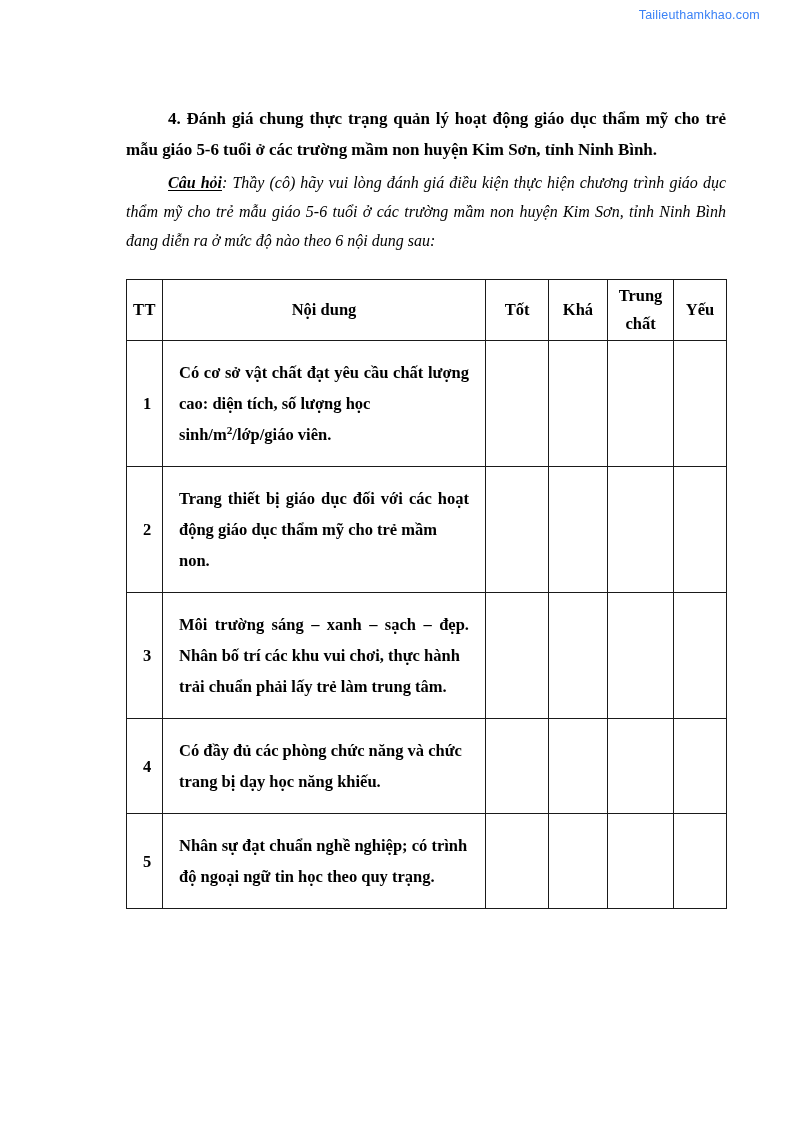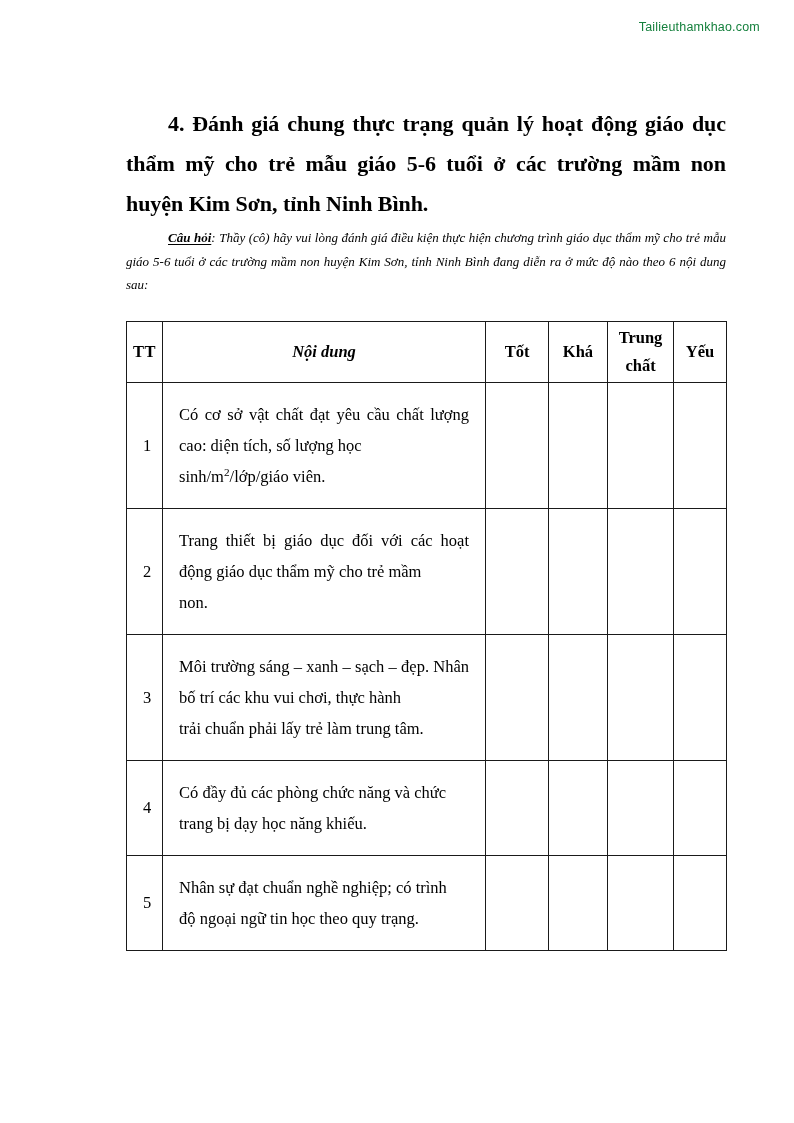--- a/index.html
+++ b/index.html
@@ -20,51 +20,51 @@
   .page {
     position: relative;
     width: 794px;
     height: 1123px;
     box-sizing: border-box;
   }
 
   
   .watermark {
     position: absolute;
-    top: 20px;
+    top: 8px;
     right: 34px;
     font-family: "Liberation Sans", "DejaVu Sans", sans-serif;
     font-size: 12.5px;
     letter-spacing: 0.2px;
-    color: #15803d;
+    color: #3b82f6;
     white-space: nowrap;
     user-select: none;
   }
 
   
   .content {
     position: absolute;
     left: 126px;
     top: 104px;
     width: 600px;
   }
 
   .heading {
-    font-size: 22px;
+    font-size: 17px;
     font-weight: bold;
     line-height: 1.82;
     text-align: justify;
     text-align-last: left;
     text-indent: 42px;
     margin: 0 0 2px 0;
     letter-spacing: -0.05px;
   }
 
   .question {
-    font-size: 13px;
+    font-size: 16px;
     font-style: italic;
     line-height: 1.82;
     text-align: justify;
     text-align-last: left;
     text-indent: 42px;
     margin: 0 0 6px 0;
   }
   .question .q-label {
     font-weight: bold;
     font-style: italic;
@@ -77,39 +77,40 @@
     border-collapse: collapse;
     width: 600px;
     margin-top: 24px;
     table-layout: fixed;
   }
   table.survey th,
   table.survey td {
     border: 1px solid #1a1a1a;
     vertical-align: middle;
     padding: 16px;
+    font-weight: bold;
   }
 
   col.c-tt     { width: 36px; }
   col.c-noi    { width: 323px; }
   col.c-tot    { width: 63px; }
   col.c-kha    { width: 59px; }
   col.c-tb     { width: 66px; }
   col.c-yeu    { width: 53px; }
 
   table.survey thead th {
     font-size: 16.5px;
     font-weight: bold;
     text-align: center;
     height: 60px;
     line-height: 1.68;
     padding: 0 2px;
   }
   th.h-tt { font-size: 15px; letter-spacing: 0.4px; }
-  th.h-noi { font-size: 16.5px; font-style: italic; }
+  th.h-noi { font-size: 16.5px; }
 
   td.idx {
     text-align: center;
     font-size: 16.5px;
     line-height: 1.8;
   }
   td.item {
     font-size: 16.5px;
     line-height: 1.88;
     text-align: justify;

